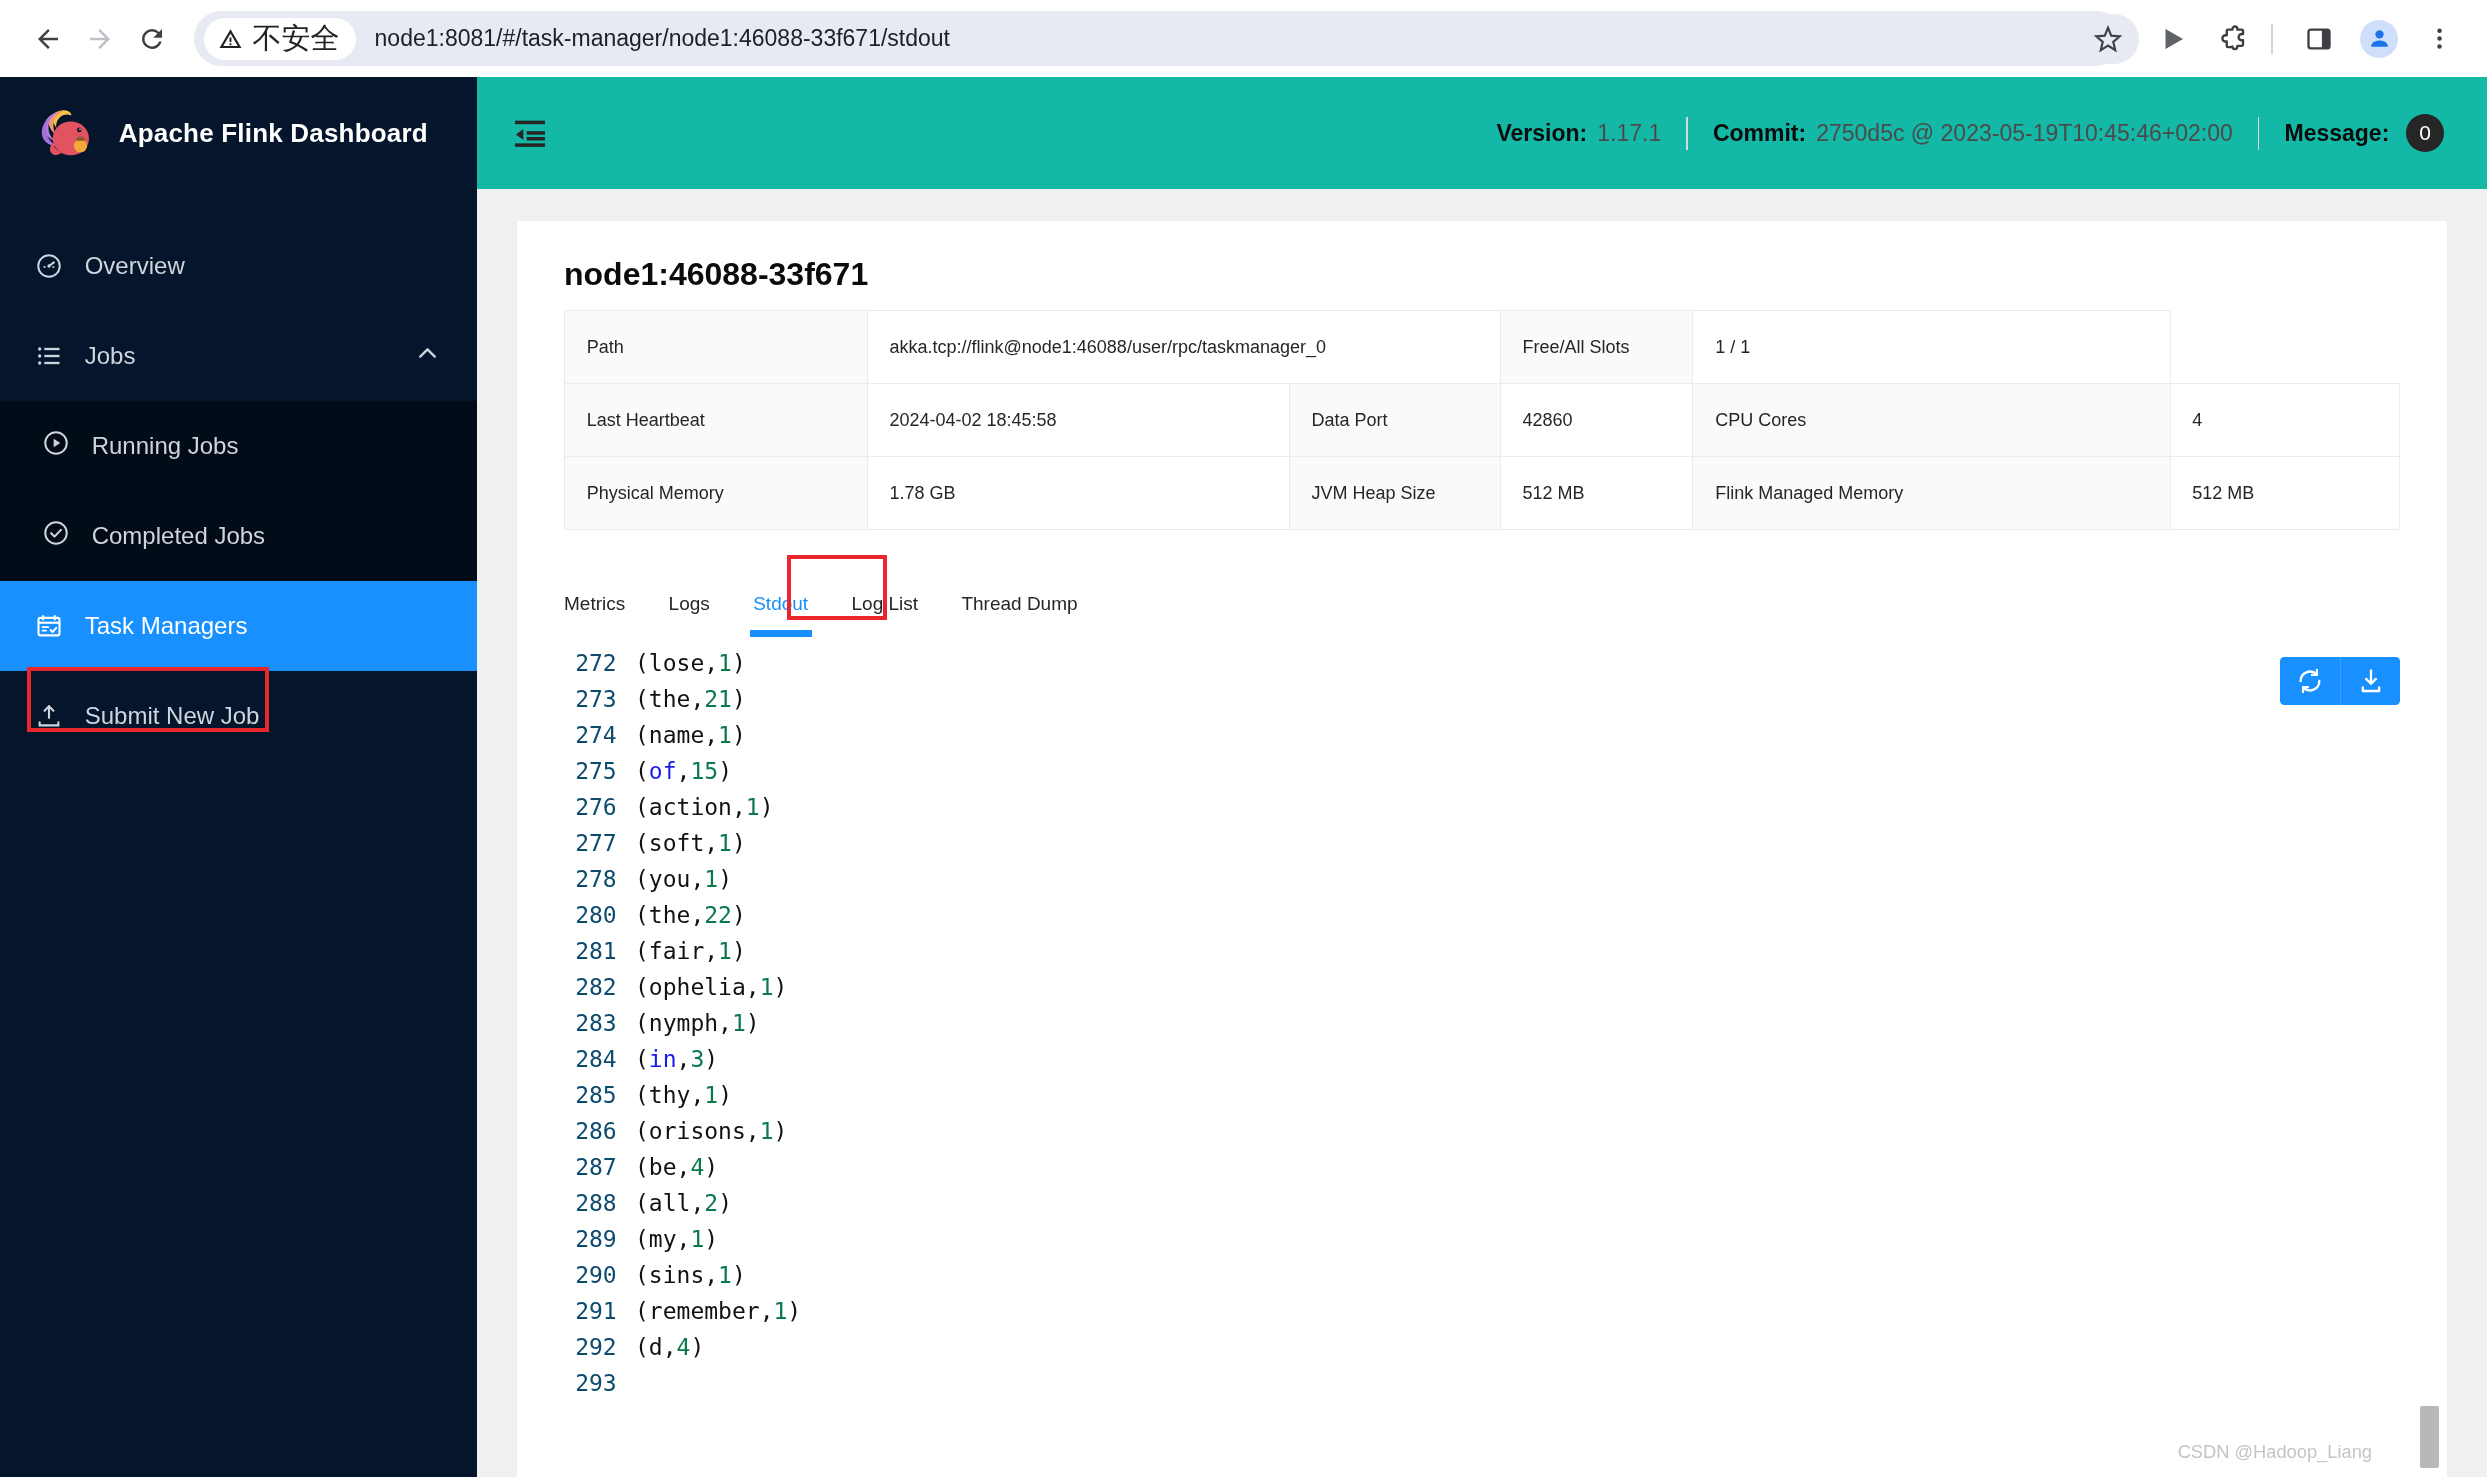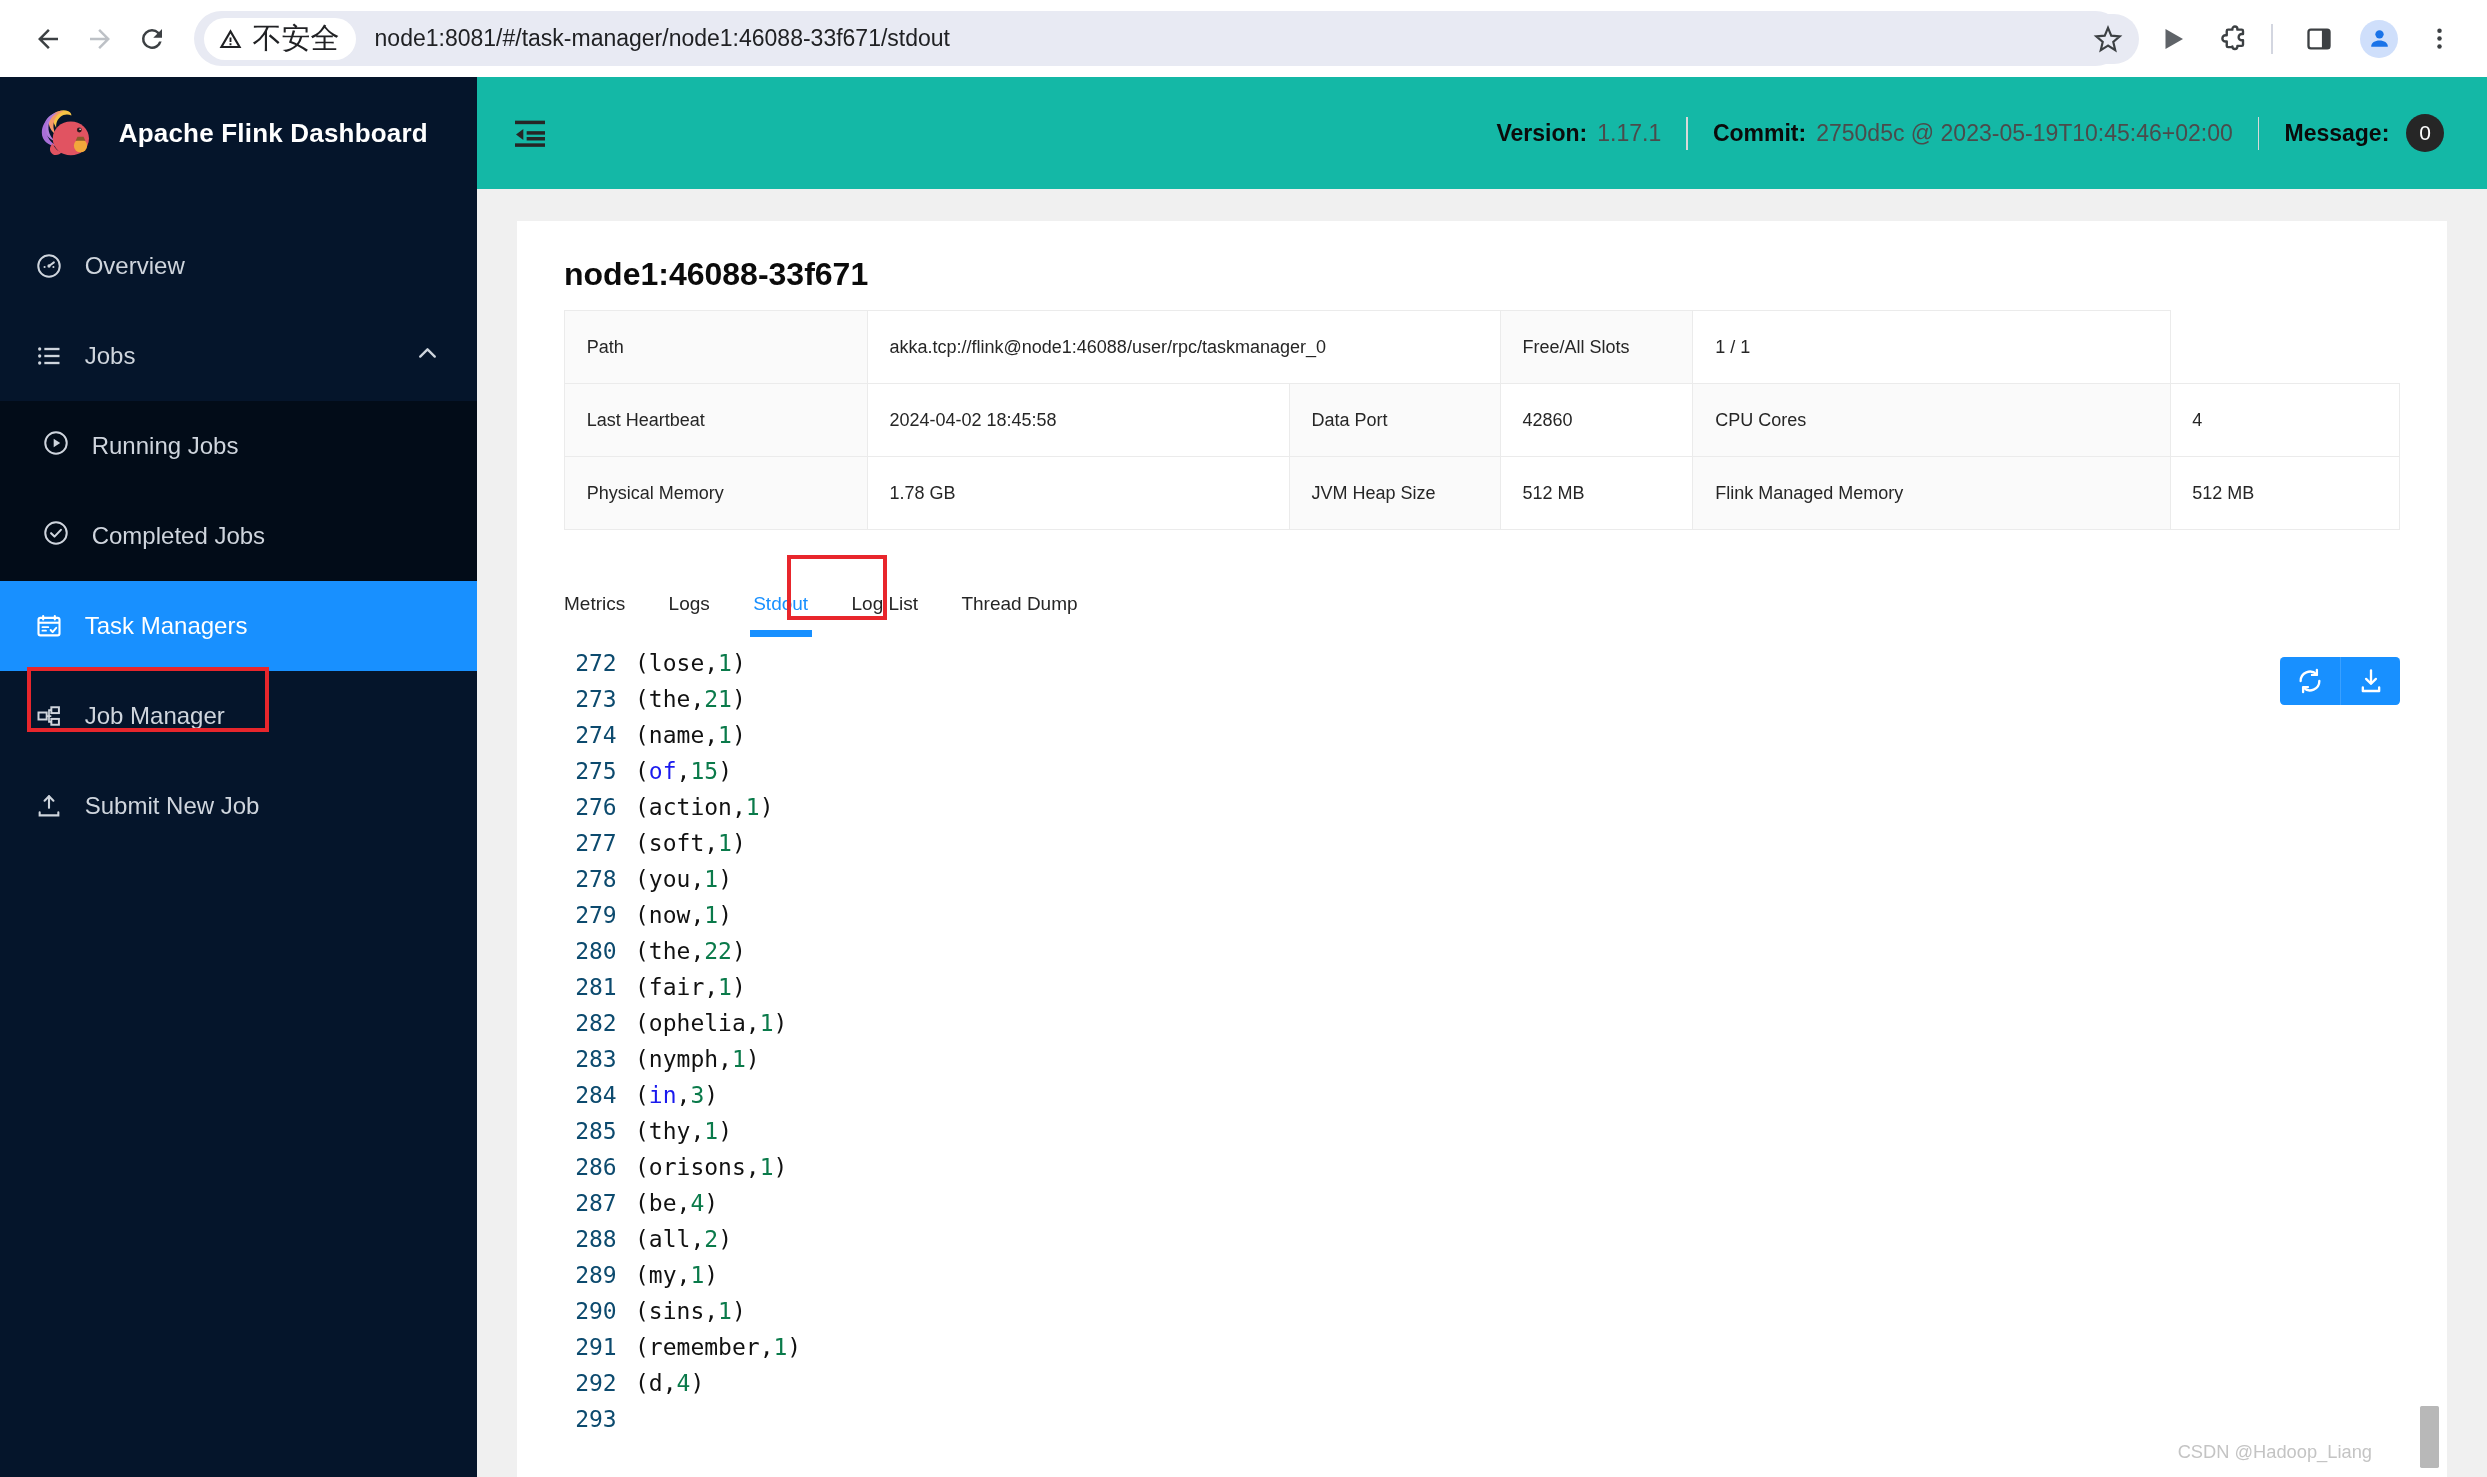--- a/index.html
+++ b/index.html
@@ -486,31 +486,20 @@
             <rect x="3" y="5" width="18" height="15" rx="1.6" fill="none" stroke="#ffffff" stroke-width="1.8"></rect>
             <path d="M3 9.2h18" stroke="#ffffff" stroke-width="1.8"></path>
             <path d="M7 3.4v3M17 3.4v3" stroke="#ffffff" stroke-width="1.8" stroke-linecap="round"></path>
             <path d="M6.4 13h5M6.4 16h3" stroke="#ffffff" stroke-width="1.6" stroke-linecap="round"></path>
             <path d="M13.4 15.4l1.7 1.8 3.1-3.6" fill="none" stroke="#ffffff" stroke-width="1.7" stroke-linecap="round" stroke-linejoin="round"></path>
           </svg>
         </span>
         <span>Task Managers</span>
       </div>
 
-      <div class="nav-item">
-        <span class="nav-icon">
-          <svg width="28" height="28" viewBox="0 0 24 24">
-            <rect x="3" y="9" width="7" height="6" fill="none" stroke="#cfd5dd" stroke-width="1.7"></rect>
-            <rect x="14" y="4.5" width="6.5" height="5" fill="none" stroke="#cfd5dd" stroke-width="1.7"></rect>
-            <rect x="14" y="14.5" width="6.5" height="5" fill="none" stroke="#cfd5dd" stroke-width="1.7"></rect>
-            <path d="M10 12h4M14 7h-2v10h2" fill="none" stroke="#cfd5dd" stroke-width="1.5"></path>
-          </svg>
-        </span>
-        <span>Job Manager</span>
-      </div>
 
       <div class="nav-item">
         <span class="nav-icon">
           <svg width="28" height="28" viewBox="0 0 24 24">
             <path d="M12 3.6v10" stroke="#cfd5dd" stroke-width="1.8" stroke-linecap="round"></path>
             <path d="M8.2 7.4L12 3.6l3.8 3.8" fill="none" stroke="#cfd5dd" stroke-width="1.8" stroke-linecap="round" stroke-linejoin="round"></path>
             <path d="M4 17.5v2.5h16v-2.5" fill="none" stroke="#cfd5dd" stroke-width="1.8" stroke-linecap="round"></path>
           </svg>
         </span>
         <span>Submit New Job</span>
@@ -637,24 +626,20 @@
             </div>
             <div class="code-row">
               <span class="ln">277</span>
               <span class="src">(<span class="">soft</span>,<span class="num">1</span>)</span>
             </div>
             <div class="code-row">
               <span class="ln">278</span>
               <span class="src">(<span class="">you</span>,<span class="num">1</span>)</span>
             </div>
             <div class="code-row">
-              <span class="ln">279</span>
-              <span class="src">(<span class="">now</span>,<span class="num">1</span>)</span>
-            </div>
-            <div class="code-row">
               <span class="ln">280</span>
               <span class="src">(<span class="">the</span>,<span class="num">22</span>)</span>
             </div>
             <div class="code-row">
               <span class="ln">281</span>
               <span class="src">(<span class="">fair</span>,<span class="num">1</span>)</span>
             </div>
             <div class="code-row">
               <span class="ln">282</span>
               <span class="src">(<span class="">ophelia</span>,<span class="num">1</span>)</span>

